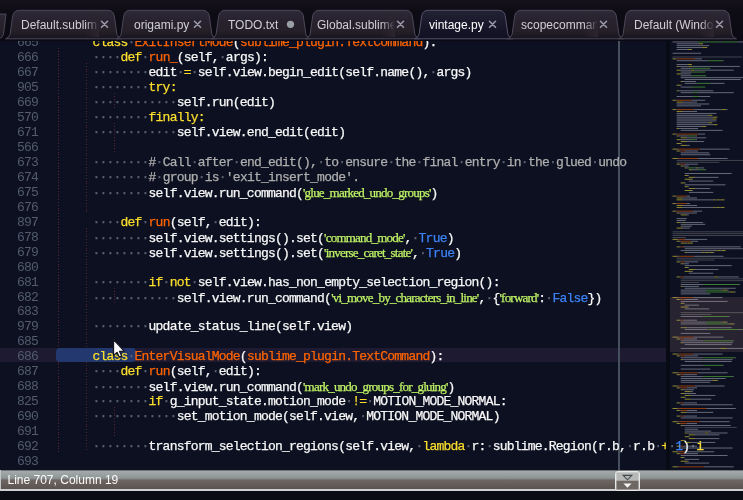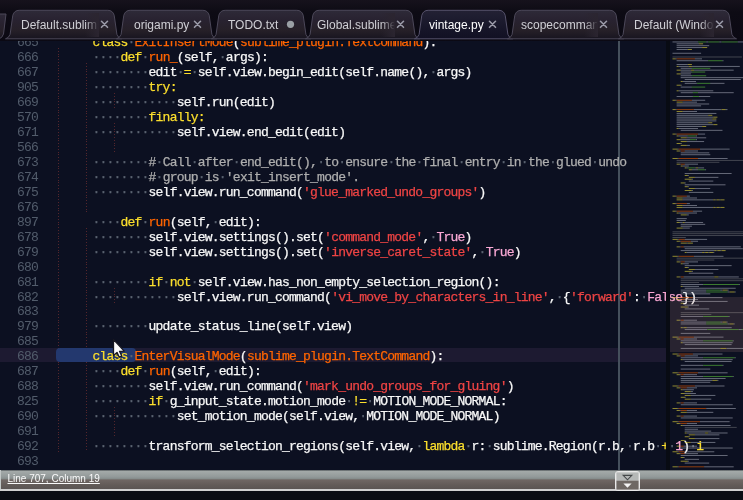--- a/index.html
+++ b/index.html
@@ -11,32 +11,32 @@
 #gutter { position:absolute; left:0; top:-4.71px; width:38px; text-align:right;
   font-family:"Liberation Mono",monospace; font-size:13px; letter-spacing:-0.78px; line-height:14.96px; color:#525c6b; }
 .gl { height:14.96px; }
 #selbox { position:absolute; left:55.5px; top:307.2px; width:80.5px; height:14.16px;
   background:#23386E; border-radius:4px; }
 #codewrap { position:absolute; left:0; top:0; width:668px; height:428.5px; overflow:hidden;margin-left:36px; }
 #code { position:absolute; left:56.40px; top:-4.71px;
   font-family:"Liberation Mono",monospace; font-size:13px; letter-spacing:-0.78px;
   line-height:14.96px; color:#F8F8F8; white-space:pre; -webkit-text-stroke:0.25px currentColor; }
 .cl { height:14.96px; }
-.k { color:#FBDE2D; } .o { color:#FF6400; } .s { color:#ef4444; }
-.n { color:#f9a8d4; } .c { color:#AEAEAE; } .w { color:#5a6370; }
+.k { color:#FBDE2D; } .o { color:#FF6400; } .s { color:#bef264;font-family:Liberation Serif, serif; }
+.n { color:#3b82f6; } .c { color:#AEAEAE; } .w { color:#5a6370; }
 .ig { position:absolute; width:1px;
   background:repeating-linear-gradient(180deg, rgba(165,62,55,0.48) 0 1px, transparent 1px 2.8px); }
 #igwrap { position:absolute; left:0; top:-41px; width:743px; height:470px; }
 #mmdiv { position:absolute; left:665.6px; top:41px; width:4.4px; height:428.5px; background:#080b13; }
 #minimap { position:absolute; left:0; top:0; }
 #mmband { position:absolute; left:670px; top:297px; width:73px; height:55px; background:rgba(235,168,152,0.13); }
 #statusbar { position:absolute; left:0; top:469.5px; width:743px; height:21px;
   background:linear-gradient(#545a5e 0px, #a3a9a8 1.5px, #929999 7px, #878e8d 8.5px, #6f6663 10px, #625b58 15px, #575150 21px);
   border-left:1.5px solid #c2c7c6; }
-#sbtext { position:absolute; left:6.5px; top:3.4px; font-size:10px; color:#fafafa;text-decoration:underline; }
+#sbtext { position:absolute; left:6.5px; top:3.4px; font-size:12px; color:#fafafa; }
 #sbline { position:absolute; left:0; top:488.5px; width:743px; height:2.0px; background:#d0d0d0; }
 #sbbot { position:absolute; left:0; top:490.5px; width:743px; height:9.5px; background:#0a0c13; }
 #spin { position:absolute; left:613.5px; top:470px; }
 </style></head><body>
 <div id="app">
   <div id="editor">
     <div id="linehl"></div>
     <div id="ruler"></div>
     <div id="igwrap">
         <div class="ig" style="left:57.6px;top:48.2px;height:404.0px"></div>

